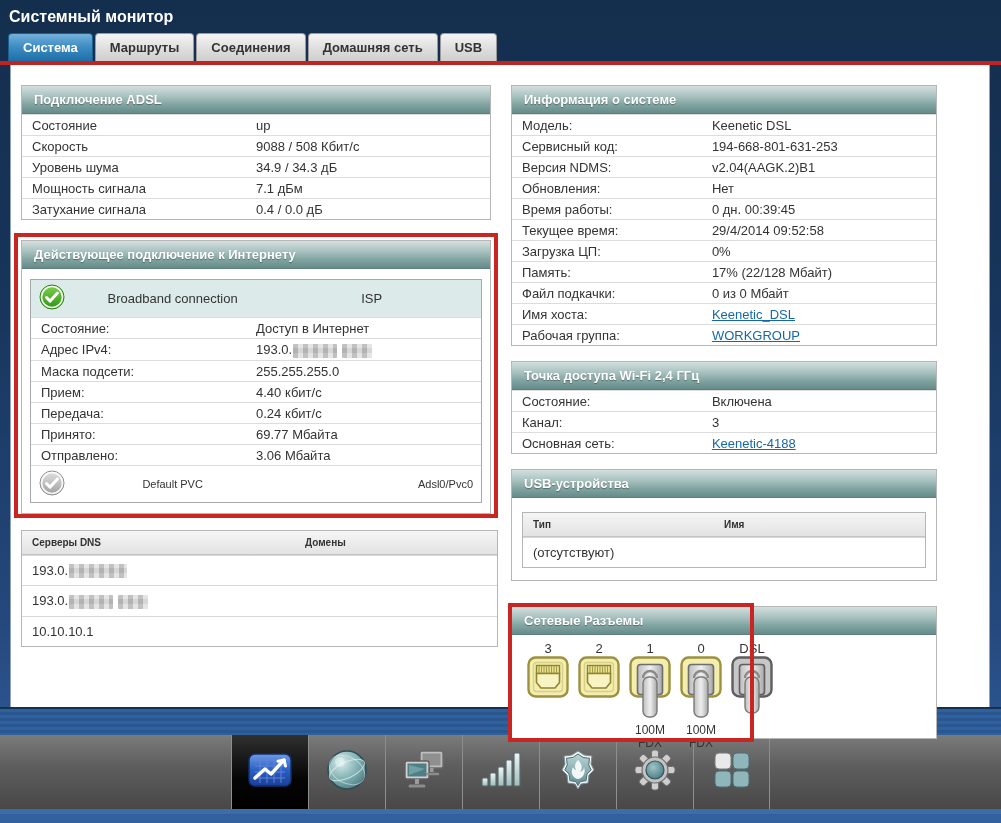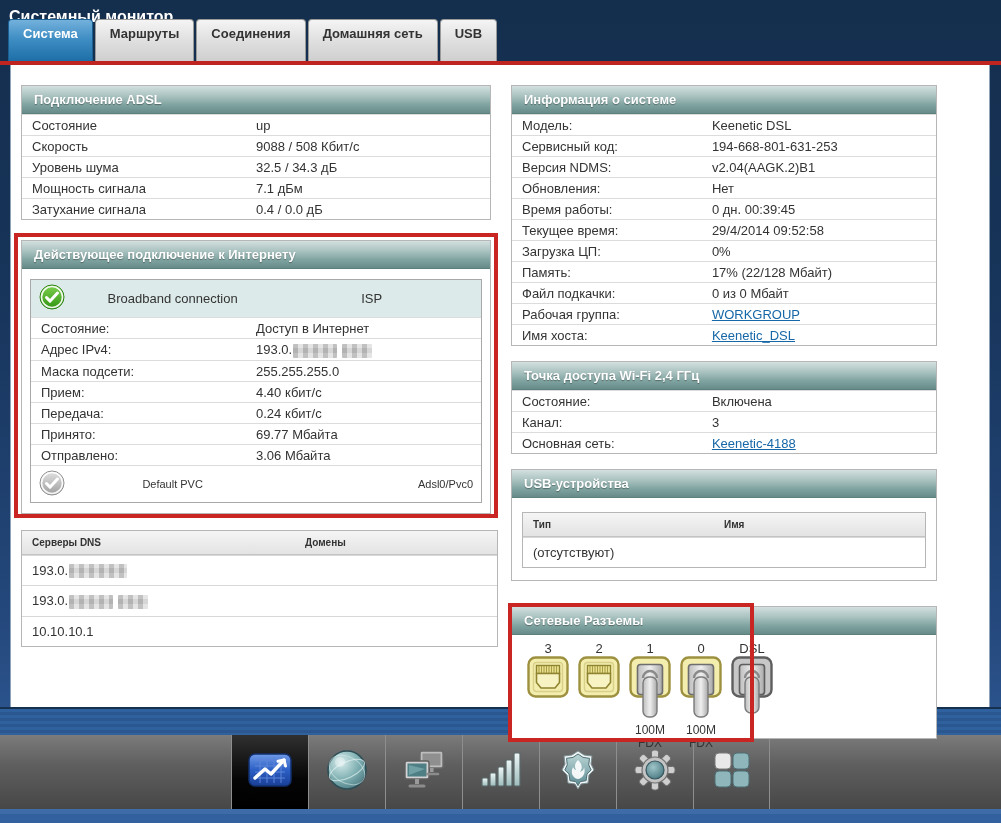--- a/index.html
+++ b/index.html
@@ -10,21 +10,21 @@
     position:relative;
   }
   
   .top-title { color:#fff; font-size:16px; font-weight:bold; padding:8px 0 0 9px; height:30px; }
   .tabs { display:flex; align-items:flex-end; padding-left:8px; height:31px; }
   .tab {
     font-size:13px; font-weight:bold; color:#333;
     background:linear-gradient(180deg,#f4f4f4,#dcdcdc 60%,#cfcfcf);
     border:1px solid #9a9a9a; border-bottom:none;
     border-radius:4px 4px 0 0;
-    padding:6px 14px 20px 14px; margin-right:2px; cursor:pointer; position:relative; top:0;
+    padding:6px 14px 6px 14px; margin-right:2px; cursor:pointer; position:relative; top:0;
   }
   .tab.active {
     color:#fff;
     background:linear-gradient(180deg,#74b1dc,#3f8ec4 45%,#1e6ea8);
     border-color:#1a5f92;
   }
   .red-line { height:4px; background:#c02420; width:100%; }
   
   .content {
     background:#fff; margin:0 11px 0 10px; height:642px;
@@ -125,21 +125,21 @@
       <div class="kv-row w50">
           <span class="k">Состояние</span>
           <span class="v">up</span>
         </div>
       <div class="kv-row w50">
           <span class="k">Скорость</span>
           <span class="v">9088 / 508 Кбит/с</span>
         </div>
       <div class="kv-row w50">
           <span class="k">Уровень шума</span>
-          <span class="v">32.5 / 34.3 дБ</span>
+          <span class="v">34.9 / 34.3 дБ</span>
         </div>
       <div class="kv-row w50">
           <span class="k">Мощность сигнала</span>
           <span class="v">7.1 дБм</span>
         </div>
       <div class="kv-row w50">
           <span class="k">Затухание сигнала</span>
           <span class="v">0.4 / 0.0 дБ</span>
         </div>
     </div>
@@ -265,26 +265,26 @@
         </div>
       <div class="kv-row">
           <span class="k">Память:</span>
           <span class="v">17% (22/128 Мбайт)</span>
         </div>
       <div class="kv-row">
           <span class="k">Файл подкачки:</span>
           <span class="v">0 из 0 Мбайт</span>
         </div>
       <div class="kv-row">
+          <span class="k">Имя хоста:</span>
+          <span class="v"><a class="lnk">Keenetic_DSL</a></span>
+        </div>
+      <div class="kv-row">
           <span class="k">Рабочая группа:</span>
           <span class="v"><a class="lnk">WORKGROUP</a></span>
-        </div>
-      <div class="kv-row">
-          <span class="k">Имя хоста:</span>
-          <span class="v"><a class="lnk">Keenetic_DSL</a></span>
         </div>
     </div>
 
     <div class="gap15"></div>
 
     <div class="panel">
       <div class="panel-header">Точка доступа Wi-Fi 2,4 ГГц</div>
       <div class="kv-row">
           <span class="k">Состояние:</span>
           <span class="v">Включена</span>

